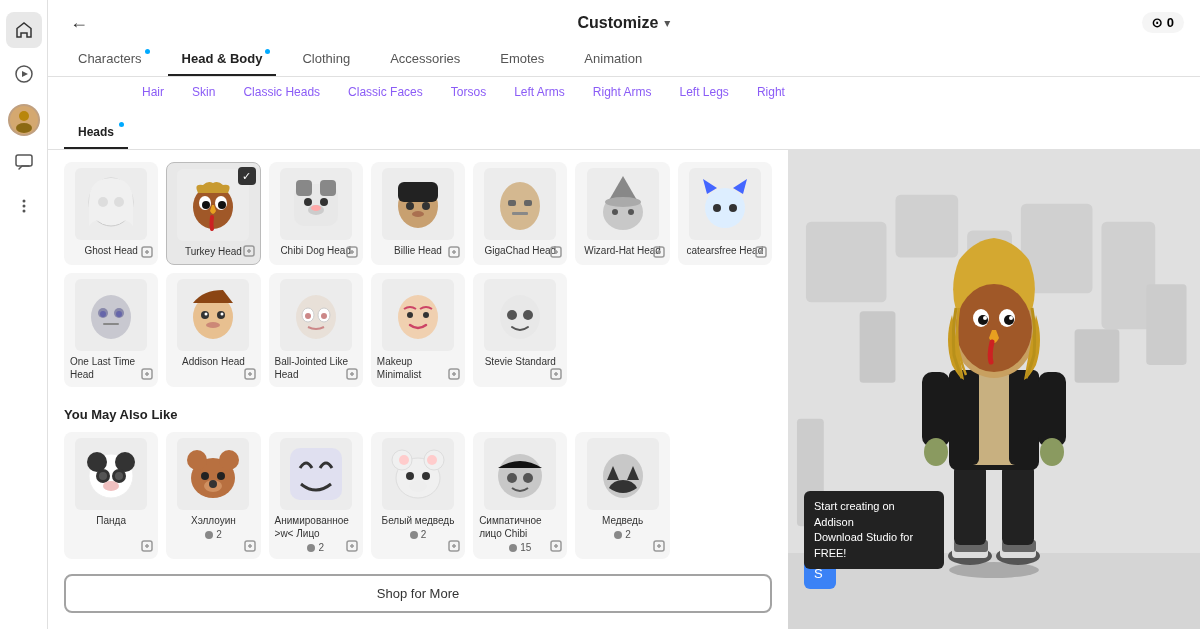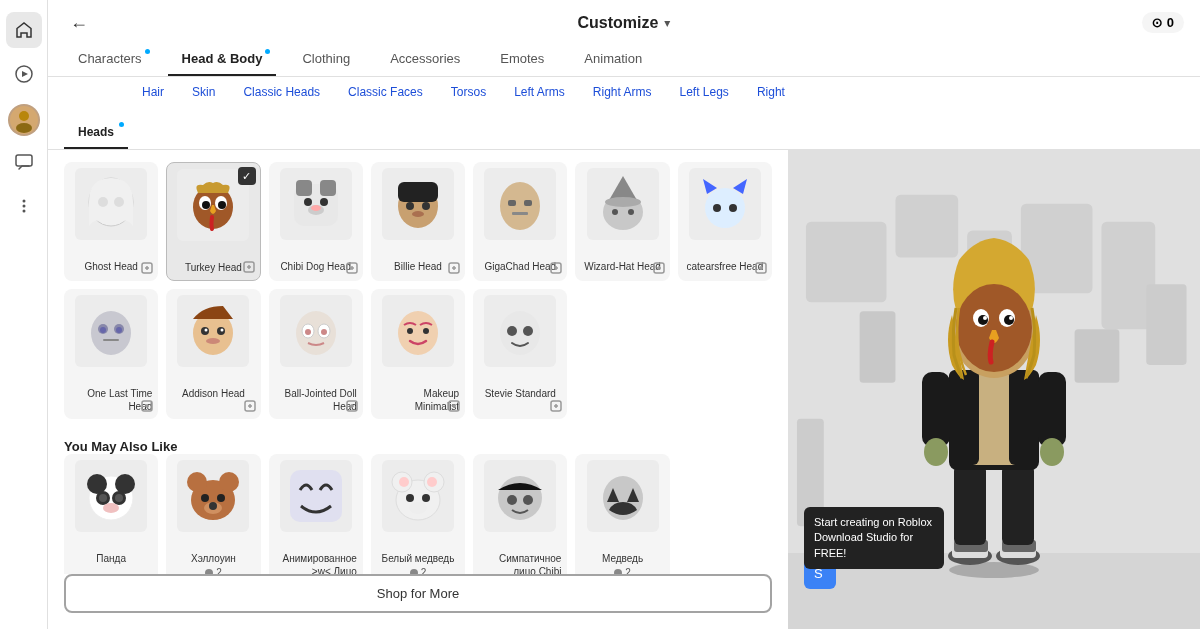--- a/index.html
+++ b/index.html
@@ -124,21 +124,21 @@
       padding: 0 16px;
       border-bottom: 1px solid #e0e0e0;
       display: flex;
       gap: 0;
       overflow-x: auto;
     }
     .sub-tab {
       padding: 8px 14px;
       font-size: 12px;
       cursor: pointer;
-      color: #1d4ed8;
+      color: #8b5cf6;
       border-bottom: 2px solid transparent;
       white-space: nowrap;
       position: relative;
     }
     .sub-tab.active {
       color: #222;
       font-weight: 600;
       border-bottom: 2px solid #222;
       margin-top: 40px;
     }
@@ -203,30 +203,30 @@
     .item-expand {
       position: absolute;
       bottom: 4px;
       right: 4px;
       font-size: 10px;
       color: #888;
     }
     .item-label {
       font-size: 10px;
       color: #333;
-      text-align: right;
-      margin-top: 20px;
+      text-align: left;
+      margin-top: 4px;
       line-height: 1.3;
     }
 
     .section-title {
       font-size: 13px;
       font-weight: 600;
       color: #222;
-      margin-bottom: 0;
+      margin-bottom: 10px;
     }
 
     .item-price {
       display: flex;
       align-items: center;
       gap: 3px;
       font-size: 10px;
       color: #555;
       margin-top: 2px;
     }
@@ -549,21 +549,21 @@
                   <ellipse cx="38" cy="30" rx="6" ry="7" fill="white" stroke="#ccc" stroke-width="1"></ellipse>
                   <circle cx="22" cy="31" r="3" fill="#cc8888"></circle>
                   <circle cx="38" cy="31" r="3" fill="#cc8888"></circle>
                   <path d="M22 42 Q30 46 38 42" stroke="#cc8888" stroke-width="2" fill="none"></path>
                 </svg>
               </div>
               <div class="item-expand"><svg width="14" height="14" viewBox="0 0 14 14">
                   <rect x="2" y="2" width="10" height="10" rx="2" stroke="#999" stroke-width="1.5" fill="none"></rect>
                   <path d="M5 7h4M7 5v4" stroke="#999" stroke-width="1.5"></path>
                 </svg></div>
-              <div class="item-label">Ball-Jointed Doll Head</div>
+              <div class="item-label">Ball-Jointed Like Head</div>
             </div>
             <div class="item-card">
               <div class="item-img">
                 <svg viewBox="0 0 60 60" width="60" height="60">
                   <ellipse cx="30" cy="32" rx="20" ry="22" fill="#f0d0b0"></ellipse>
                   <path d="M16 24 Q22 20 28 24" stroke="#cc4466" stroke-width="2" fill="none"></path>
                   <path d="M32 24 Q38 20 44 24" stroke="#cc4466" stroke-width="2" fill="none"></path>
                   <circle cx="22" cy="30" r="3" fill="#333"></circle>
                   <circle cx="38" cy="30" r="3" fill="#333"></circle>
                   <path d="M22 40 Q30 46 38 40" stroke="#cc4466" stroke-width="2.5" fill="none" stroke-linecap="round"></path>
@@ -791,21 +791,21 @@
         <circle cx="117" cy="118" r="2" fill="white"></circle>
 
         <path d="M98 142 Q95 155 97 162" stroke="#cc2222" stroke-width="5" fill="none" stroke-linecap="round"></path>
 
         <path d="M62 108 Q58 130 60 155 Q65 172 68 178" stroke="#b8901a" stroke-width="3" fill="none"></path>
         <path d="M138 108 Q142 130 140 155 Q135 172 132 178" stroke="#b8901a" stroke-width="3" fill="none"></path>
         <path d="M65 108 Q62 128 64 148 Q68 165 72 175" stroke="#c89a22" stroke-width="2.5" fill="none"></path>
       </svg>
 
       <div class="tooltip">
-        <div>Start creating on Roblox</div>
+        <div>Start creating on Addison</div>
         <div>Download Studio for FREE!</div>
       </div>
       <div class="tooltip-icon">
         <svg width="20" height="20" viewBox="0 0 20 20">
           <rect width="20" height="20" rx="4" fill="#3b82f6"></rect>
           <text x="4" y="15" font-size="13" fill="white">S</text>
         </svg>
       </div>
     </div>
   </div>

